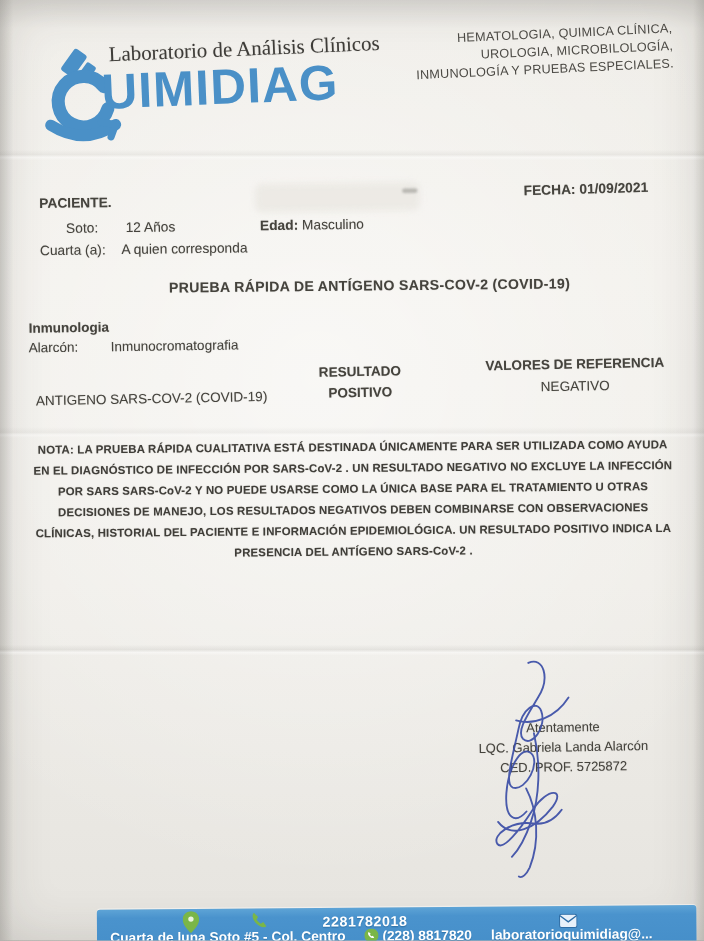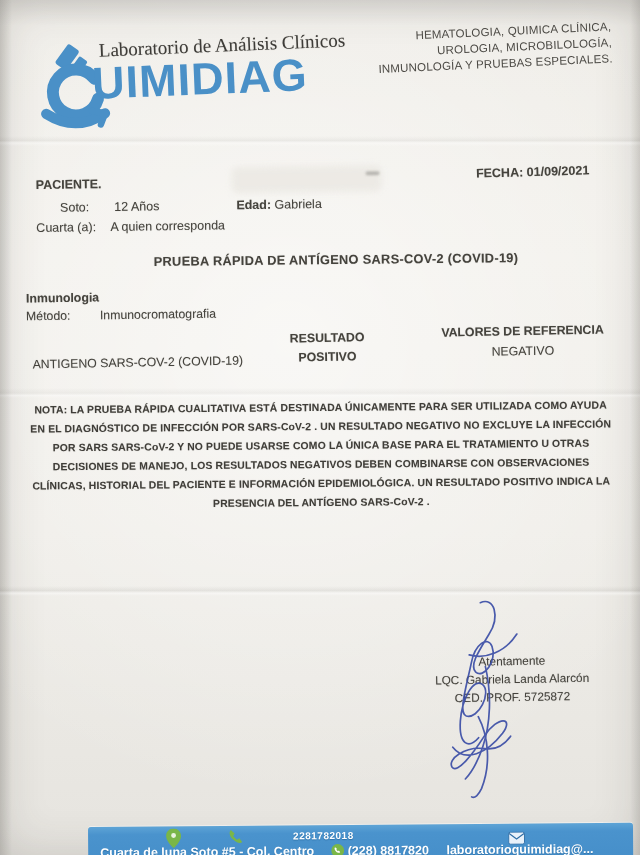--- a/index.html
+++ b/index.html
@@ -65,21 +65,21 @@
   .sig-block{position:absolute;left:420px;top:596px;width:200px;height:210px;transform:rotate(-1deg);}
   .sig-text{position:absolute;left:0;top:56px;width:185px;text-align:center;font-size:11.8px;line-height:18px;}
   .sig-svg{position:absolute;left:10px;top:0;}
 
   
   .footer{position:absolute;left:88px;top:827px;width:545px;height:60px;
     transform:rotate(-0.45deg);transform-origin:left top;
     background:linear-gradient(180deg,#5ea4d6 0,#4a93cd 8px,#428bc6 100%);
     border-radius:3px 3px 0 0;box-shadow:0 -1px 0 rgba(255,255,255,0.45);
     overflow:hidden;color:#fff;}
-  .f-phone{position:absolute;left:205px;top:5px;font-size:10px;font-weight:bold;letter-spacing:0.5px;text-shadow:0 1px 1px rgba(0,60,110,0.35);}
+  .f-phone{position:absolute;left:205px;top:5px;font-size:13px;font-weight:bold;letter-spacing:0.5px;text-shadow:0 1px 1px rgba(0,60,110,0.35);}
   .f-line2{position:absolute;left:10px;top:19px;width:540px;font-size:12.5px;font-weight:bold;white-space:nowrap;text-shadow:0 1px 1px rgba(0,60,110,0.35);}
   .f-addr{display:inline-block;margin-left:2px;}
   .f-tel{display:inline-block;margin-left:14px;}
   .f-mail{display:inline-block;margin-left:14px;}
   .icon-pin{position:absolute;left:78px;top:2px;}
   .icon-phone-top{position:absolute;left:140px;top:3px;}
   .icon-mail{position:absolute;left:420px;top:7px;}
   .icon-phone-c{display:inline-block;vertical-align:-2px;margin-right:3px;}
 </style>
 </head>
@@ -122,34 +122,34 @@
   <div class="patient txt">
     <div class="redact"></div>
     <div class="smudge"></div>
     <div class="b">PACIENTE.</div>
     <div class="row2">
       <span>Soto:</span>
       <span class="sp" style="width:18px"></span>
       <span>12 Años</span>
       <span class="sp" style="width:70px"></span>
       <span class="b">Edad:</span>
-      <span>Gabriela</span>
+      <span>Masculino</span>
     </div>
     <div class="row3">
       <span>Cuarta (a):</span>
       <span class="sp" style="width:8px"></span>
       <span>A quien corresponda</span>
     </div>
   </div>
 
   <div class="title txt b">PRUEBA RÁPIDA DE ANTÍGENO SARS-COV-2 (COVID-19)</div>
 
   <div class="section txt">Inmunologia</div>
   <div class="metodo txt">
-    <span>Método:</span>
+    <span>Alarcón:</span>
     <span class="val">Inmunocromatografia</span>
   </div>
 
   <div class="results txt">
     <div class="res-h1 b">RESULTADO</div>
     <div class="res-h2 b">VALORES DE REFERENCIA</div>
     <div class="res-analito">ANTIGENO SARS-COV-2 (COVID-19)</div>
     <div class="res-val b">POSITIVO</div>
     <div class="res-ref">NEGATIVO</div>
   </div>

